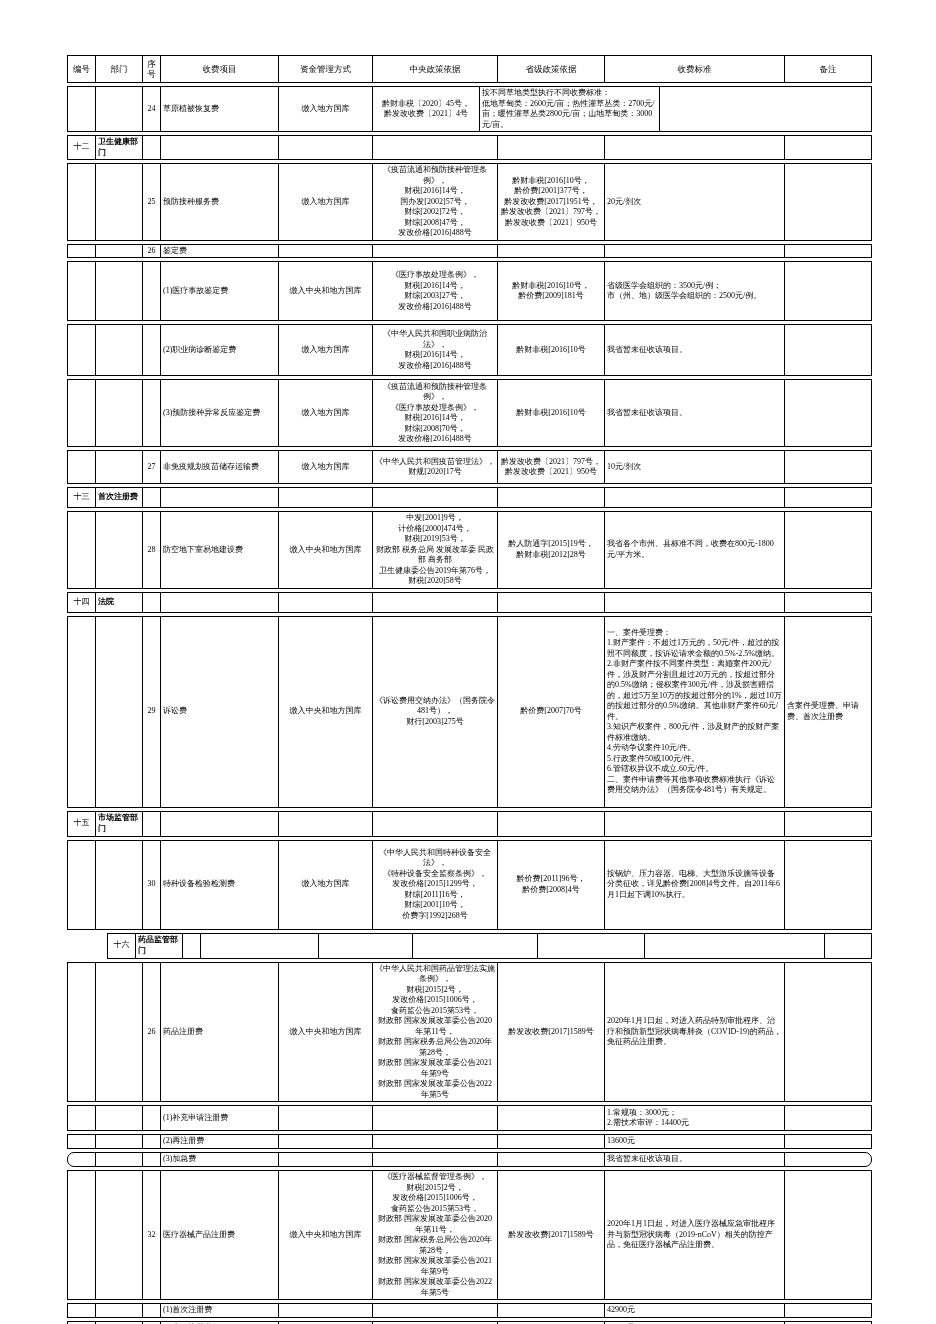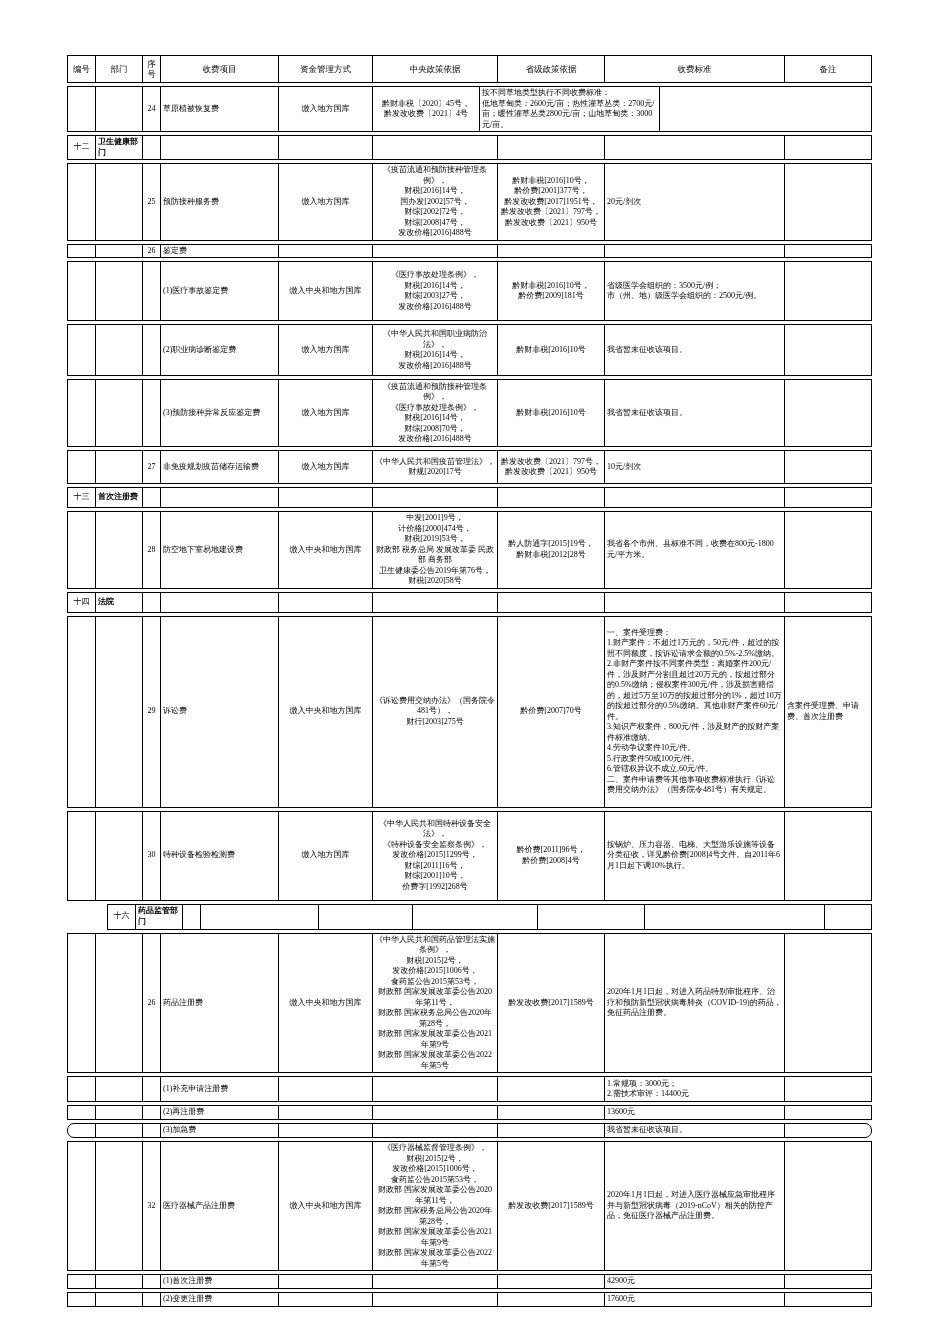--- a/index.html
+++ b/index.html
@@ -214,20 +214,31 @@
         <div class="cell w-standard c-left">一、案件受理费：
 1.财产案件：不超过1万元的，50元/件，超过的按照不同额度，按诉讼请求金额的0.5%-2.5%缴纳。
 2.非财产案件按不同案件类型：离婚案件200元/件，涉及财产分割且超过20万元的，按超过部分的0.5%缴纳；侵权案件300元/件，涉及损害赔偿的，超过5万至10万的按超过部分的1%，超过10万的按超过部分的0.5%缴纳。其他非财产案件60元/件。
 3.知识产权案件，800元/件，涉及财产的按财产案件标准缴纳。
 4.劳动争议案件10元/件。
 5.行政案件50或100元/件。
 6.管辖权异议不成立,60元/件。
 二、案件申请费等其他事项收费标准执行《诉讼费用交纳办法》（国务院令481号）有关规定。</div>
         <div class="cell w-remark c-left">含案件受理费、申请费、首次注册费</div>
       </div>
+      <div class="trow" style="min-height: 24px;">
+        <div class="cell w-no c-center">十五</div>
+        <div class="cell w-dept c-left dept-cell">市场监管部门</div>
+        <div class="cell w-seq c-center"></div>
+        <div class="cell w-item c-left"></div>
+        <div class="cell w-fund c-center"></div>
+        <div class="cell w-central c-center"></div>
+        <div class="cell w-provincial c-center"></div>
+        <div class="cell w-standard c-left"></div>
+        <div class="cell w-remark c-left"></div>
+      </div>
       <div class="trow" style="min-height: 88px;">
         <div class="cell w-no c-center"></div>
         <div class="cell w-dept c-left dept-cell"></div>
         <div class="cell w-seq c-center">30</div>
         <div class="cell w-item c-left">特种设备检验检测费</div>
         <div class="cell w-fund c-center">缴入地方国库</div>
         <div class="cell w-central c-center">《中华人民共和国特种设备安全法》，
 《特种设备安全监察条例》，
 发改价格[2015]1299号，
 财综[2011]16号，

